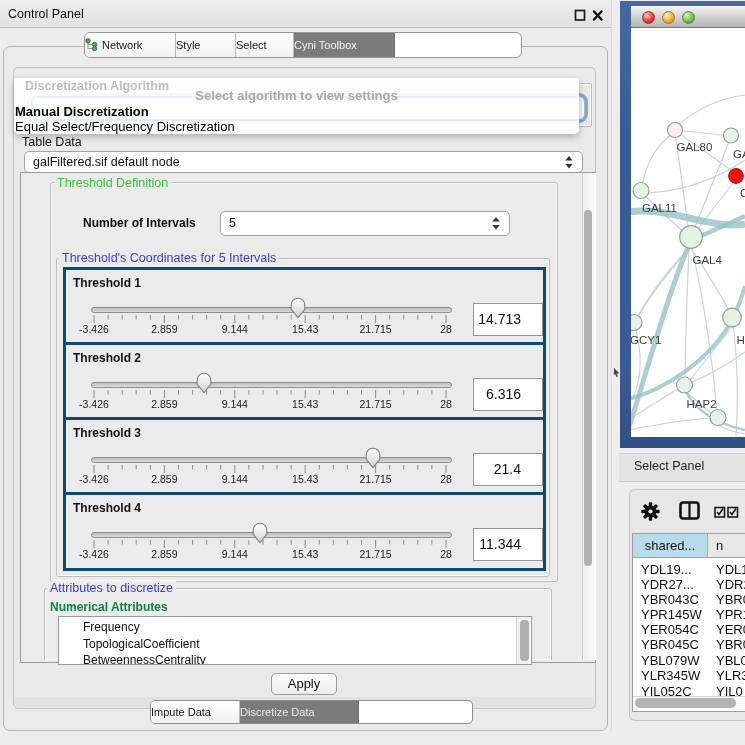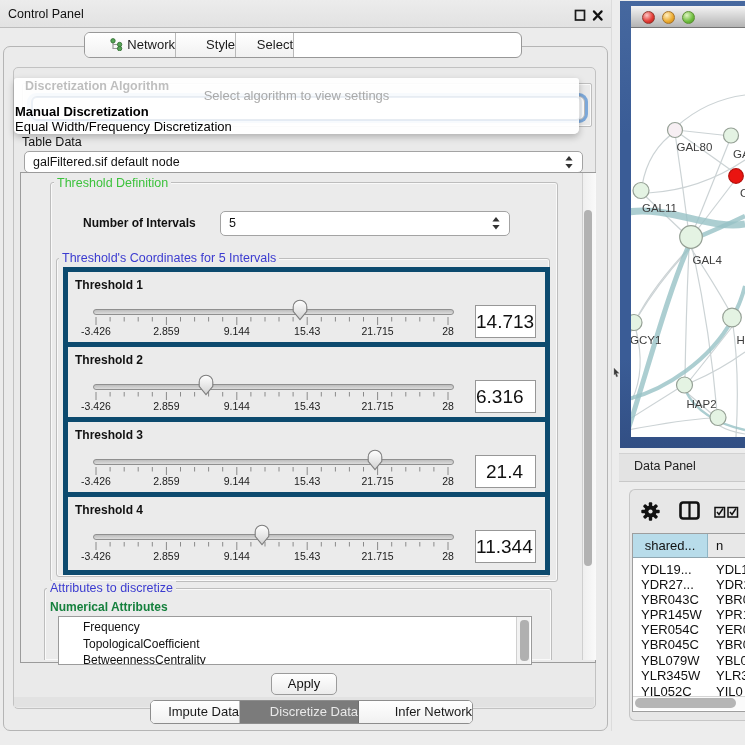--- a/index.html
+++ b/index.html
@@ -2,26 +2,26 @@
 <html><head><meta charset="utf-8">
 <style>
 html,body{margin:0;padding:0}
 body{width:745px;height:745px;background:#ededed;font-family:"Liberation Sans",sans-serif;position:relative;overflow:hidden}
 .abs{position:absolute}
 .b{font-weight:bold}
 .etch{border:1px solid #bdbdbd;border-radius:3px;box-shadow:inset 0 0 0 1px rgba(255,255,255,.7)}
 .glabel{position:absolute;background:#ebebeb;padding:0 3px;font-size:12.5px}
 .combo{position:absolute;background:#fff;border:1px solid #a3a3a3;border-radius:5px;font-size:12.5px;color:#111}
 .tick{stroke:#8a8a8a;stroke-width:1}
-.tpanel{position:absolute;left:63px;width:477px;height:73px;border:5px solid #0c4a6e;background:#ebebeb}
+.tpanel{position:absolute;left:63px;width:477px;height:73px;border:3px solid #0c4a6e;background:#ebebeb}
 .ttitle{position:absolute;left:7px;top:6px;font-size:12px;font-weight:bold;color:#111}
 .groove{position:absolute;left:25px;top:37px;width:359px;height:4px;background:linear-gradient(#bdbdbd,#dcdcdc);border:1px solid #8f8f8f;border-radius:3px}
-.vbox{position:absolute;left:407px;top:33px;width:47px;height:31px;background:#fff;border:1px solid #979797;font-size:19px;color:#111;text-align:right;line-height:31px;padding-right:12px}
+.vbox{position:absolute;left:407px;top:33px;width:47px;height:31px;background:#fff;border:1px solid #979797;font-size:14px;color:#111;text-align:right;line-height:31px;padding-right:21px}
 .tlab{position:absolute;top:53px;font-size:10.5px;color:#1a1a1a;transform:translateX(-50%)}
-.seg{height:24px;line-height:24px;font-size:13px;color:#1a1a1a;text-align:right;float:left;border-right:1px solid #b9b9b9;background:linear-gradient(#ffffff,#f1f1f1)}
+.seg{height:24px;line-height:24px;font-size:11px;color:#1a1a1a;text-align:left;float:left;border-right:1px solid #b9b9b9;background:linear-gradient(#ffffff,#f1f1f1)}
 .row{position:absolute;left:641px;width:104px;height:15.1px;font-size:13px;color:#101010;white-space:nowrap}
 .r2{position:absolute;left:716px}
 </style></head><body>
 
 <div class="abs" style="left:0;top:0;width:611px;height:731px;background:#ececec"></div>
 
 <div class="abs" style="left:0;top:0;width:611px;height:27px;background:linear-gradient(#ececec,#e2e2e2);border-bottom:1px solid #bcbcbc"></div>
 <div class="abs" style="left:8px;top:7px;font-size:12.5px;color:#111">Control Panel</div>
 <svg class="abs" style="left:574px;top:9px" width="34" height="13" viewBox="0 0 34 13">
  <rect x="1.5" y="1.5" width="9" height="9.5" fill="none" stroke="#1a1a1a" stroke-width="1.7"></rect>
@@ -32,34 +32,35 @@
 
 <div class="abs" style="left:84px;top:32px;width:436px;height:24px;border:1px solid #989898;border-radius:6px;overflow:hidden;background:#fff">
  <div class="seg" style="width:90px"><svg width="13" height="13" viewBox="0 0 13 13" style="vertical-align:-2px;margin-right:4px">
         <path d="M3,3 L3,11 M3,6.5 L9,6.5 M3,10.5 L9,10.5" stroke="#9a9a9a" stroke-width="1.2" fill="none"></path>
         <circle cx="3" cy="2.8" r="2.2" fill="#57a557" stroke="#2d6b2d" stroke-width=".8"></circle>
         <circle cx="9.6" cy="6.5" r="2.2" fill="#57a557" stroke="#2d6b2d" stroke-width=".8"></circle>
         <circle cx="9.6" cy="10.6" r="2.2" fill="#57a557" stroke="#2d6b2d" stroke-width=".8"></circle>
       </svg>Network</div>
  <div class="seg" style="width:59px">Style</div>
  <div class="seg" style="width:57px">Select</div>
+ <div class="seg" style="width:100px;background:#7b7b7b;color:#f2f2f2;border-right-color:#6e6e6e">Cyni Toolbox</div>
 </div>
 
 <div class="abs" style="left:13px;top:67px;width:581px;height:640px;background:#eaeaea;border:1px solid #c2c2c2;border-radius:5px"></div>
 <div class="abs" style="left:14px;top:697px;width:580px;height:10px;background:#e2e2e2"></div>
 
 <div class="abs etch" style="left:22px;top:83px;width:568px;height:42px;border-radius:2px"></div>
 <div class="abs" style="left:30px;top:96px;width:553px;height:22px;background:#fdfdfd;border:1px solid #b9b9b9;border-radius:6px;box-shadow:0 0 0 3px rgba(98,152,214,.8)"></div>
 
 <div class="abs" style="left:14px;top:78px;width:565px;height:56px;background:rgba(255,255,255,.94);border-radius:3px 3px 5px 5px;box-shadow:0 3px 7px rgba(0,0,0,.25)"></div>
 <div class="abs" style="left:25px;top:79px;font-size:12.5px;color:rgba(60,60,60,.33);font-weight:bold">Discretization Algorithm</div>
 <div class="abs" style="left:31px;top:96px;width:547px;height:21px;border:2px solid rgba(130,160,200,.16);border-radius:6px"></div>
-<div class="abs" style="left:14px;top:88px;width:565px;font-size:13px;color:#a9a9a9;text-align:center;font-weight:normal">Select algorithm to view settings</div>
+<div class="abs" style="left:14px;top:88px;width:565px;font-size:13px;color:#a9a9a9;text-align:center;font-weight:bold">Select algorithm to view settings</div>
 <div class="abs b" style="left:15px;top:103.5px;font-size:13px;color:#000">Manual Discretization</div>
-<div class="abs" style="left:15px;top:118.5px;font-size:13px;color:#000">Equal Width/Frequency Discretization</div>
+<div class="abs" style="left:15px;top:118.5px;font-size:13px;color:#000">Equal Select/Frequency Discretization</div>
 
 <div class="abs" style="left:22px;top:134.5px;font-size:12.5px;color:#111">Table Data</div>
 <div class="combo" style="left:24px;top:151px;width:557px;height:20px;line-height:20px">
  <span style="margin-left:8px">galFiltered.sif default node</span>
  <svg width="8" height="13" viewBox="0 0 8 13" style="position:absolute;right:9px;top:4px">
       <path d="M4,0 L7.6,4.6 L0.4,4.6 Z" fill="#333"></path>
       <path d="M4,12.5 L7.6,7.9 L0.4,7.9 Z" fill="#333"></path>
     </svg>
 </div>
 
@@ -282,21 +283,20 @@
  <div style="position:absolute;left:24px;top:36px;font-size:12px;color:#111">BetweennessCentrality</div>
  <div style="position:absolute;right:1px;top:0;width:13px;height:47px;background:#f2f2f2;border-left:1px solid #d0d0d0"></div>
  <div style="position:absolute;right:2.5px;top:3px;width:9px;height:41px;background:#b0b0b0;border-radius:4px"></div>
 </div>
 
 <div class="abs" style="left:271px;top:673px;width:64px;height:20px;background:linear-gradient(#ffffff,#ececec);border:1px solid #9b9b9b;border-radius:5px;font-size:13px;color:#111;text-align:center;line-height:20px">Apply</div>
 
 <div class="abs" style="left:150px;top:700px;width:321px;height:22px;border:1px solid #8d8d8d;border-radius:5px;overflow:hidden;background:#fff">
  <div class="seg" style="width:88px;height:22px;line-height:22px">Impute Data</div>
  <div class="seg" style="width:118px;height:35px;line-height:22px;background:#7b7b7b;color:#e9e9e9;border-right-color:#6e6e6e">Discretize Data</div>
- <div class="seg" style="width:113px;height:22px;line-height:22px;border-right:none">Infer Network</div>
 </div>
 
 <div class="abs" style="left:611px;top:0;width:1px;height:731px;background:#dcdcdc"></div>
 
 <div class="abs" style="left:620px;top:1px;width:125px;height:447px;background:linear-gradient(180deg,#46689f,#3a5c96 30%,#3a5c96 80%,#324f84)"></div>
 <div class="abs" style="left:631px;top:6px;width:114px;height:21px;background:linear-gradient(#f4f4f4,#b4b4b4);border-bottom:1px solid #757575"></div>
 <div class="abs" style="left:641.5px;top:11px;width:11px;height:11px;border-radius:50%;background:radial-gradient(circle at 35% 30%,#fbc6c4,#e4403a 55%,#ad120e);border:.8px solid #8f3a31"></div>
 <div class="abs" style="left:661.5px;top:11px;width:11px;height:11px;border-radius:50%;background:radial-gradient(circle at 35% 30%,#feeec0,#eaa92d 60%,#c07e14);border:.8px solid #a5742b"></div>
 <div class="abs" style="left:681.5px;top:11px;width:11px;height:11px;border-radius:50%;background:radial-gradient(circle at 35% 30%,#dff3c0,#6cbc3d 60%,#4f9426);border:.8px solid #5c8f35"></div>
 <div class="abs" style="left:631px;top:28px;width:114px;height:409px;background:#fff;overflow:hidden">
@@ -351,21 +351,21 @@
   <text x="642" y="211.5">GAL11</text>
   <text x="692.5" y="264">GAL4</text>
   <text x="630" y="344">GCY1</text>
   <text x="736.5" y="344">H</text>
   <text x="686.5" y="408">HAP2</text>
  </g>
 </svg>
 </div>
 
 <div class="abs" style="left:619px;top:453px;width:126px;height:27px;background:#e3e3e3;border-top:1px solid #d2d2d2;border-bottom:1px solid #c9c9c9"></div>
-<div class="abs" style="left:634px;top:459px;font-size:12.5px;color:#222">Data Panel</div>
+<div class="abs" style="left:634px;top:459px;font-size:12.5px;color:#222">Select Panel</div>
 <div class="abs" style="left:629px;top:489px;width:116px;height:230px;background:#e7e7e7;border:1px solid #c6c6c6;border-radius:6px 0 0 6px;border-right:none"></div>
 
 <svg class="abs" style="left:641px;top:502px" width="19" height="19" viewBox="0 0 19 19">
  <g transform="translate(9.5,9.5)" fill="#111">
   <g>
    <rect x="-1.7" y="-9.2" width="3.4" height="5" rx="1"></rect>
    <rect x="-1.7" y="-9.2" width="3.4" height="5" rx="1" transform="rotate(45)"></rect>
    <rect x="-1.7" y="-9.2" width="3.4" height="5" rx="1" transform="rotate(90)"></rect>
    <rect x="-1.7" y="-9.2" width="3.4" height="5" rx="1" transform="rotate(135)"></rect>
    <rect x="-1.7" y="-9.2" width="3.4" height="5" rx="1" transform="rotate(180)"></rect>

